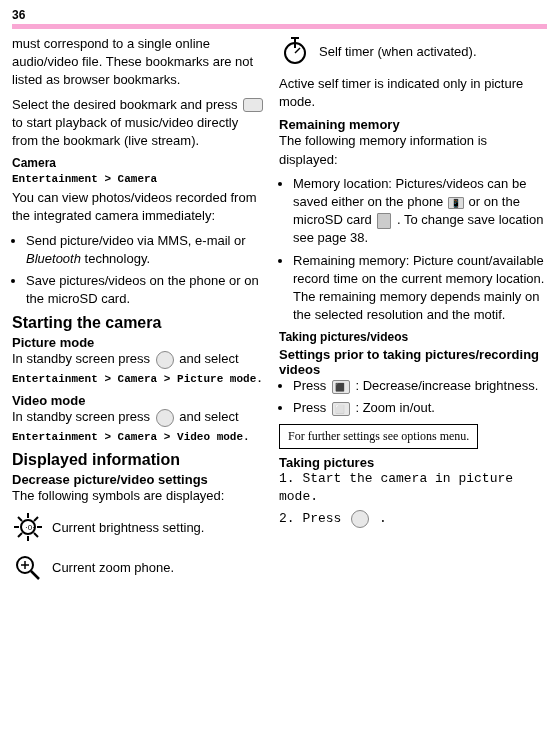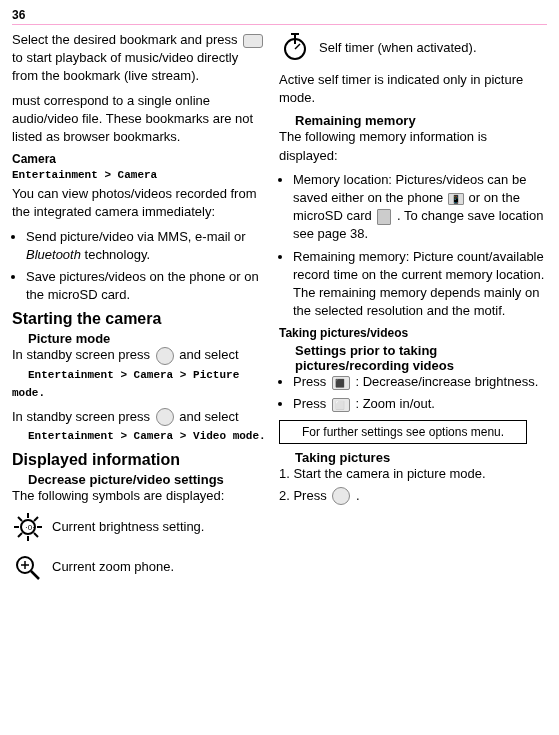--- a/index.html
+++ b/index.html
@@ -14,21 +14,21 @@
       background: #ffffff;
       font-family: Arial, Helvetica, sans-serif;
       font-size: 13px;
       color: #000000;
       padding: 8px 12px;
     }
 
     .page-number {
       font-size: 12px;
       font-weight: bold;
-      border-bottom: 1px solid #f9a8d4;
+      border-bottom: 5px solid #f9a8d4;
       padding-bottom: 2px;
       margin-bottom: 6px;
     }
 
     .two-col {
       display: flex;
       gap: 12px;
     }
 
     .col-left {
@@ -126,30 +126,32 @@
     .icon-selftimer {
       display: inline-block;
       width: 32px;
       height: 32px;
       margin-right: 8px;
       flex-shrink: 0;
     }
 
     .note-box {
       border: 1px solid #000;
-      padding: 4px 22px;
+      padding: 4px 8px;
       display: inline-block;
       font-size: 12px;
       margin-bottom: 6px;
+      font-family: Liberation Serif, serif;
     }
 
     .ordered-list {
       margin-left: 0;
       list-style: none;
       margin-bottom: 6px;
+      font-family: Liberation Mono, monospace;
     }
 
     .ordered-list li {
       line-height: 1.4;
       margin-bottom: 4px;
     }
 
     .btn-icon {
       display: inline-block;
       vertical-align: middle;
@@ -196,40 +198,39 @@
       margin: 0 2px;
       border-radius: 1px;
     }
 
     .italic {
       font-style: italic;
     }
 
     .bold {
       font-weight: bold;
-      margin-left: 16px;
     }
   </style>
 </head>
 <body>
 
 <div>
   <div class="page-number">36</div>
 
   <div class="two-col">
 
     <div class="col-left">
+      <p>must correspond to a single online audio/video file. These bookmarks are not listed as browser bookmarks.</p>
+
       <p>
         <span>Select the desired bookmark and press</span>
         <span class="camera-btn"></span>
         <span>to start playback of music/video directly from the bookmark (live stream).</span>
       </p>
 
-      <p>must correspond to a single online audio/video file. These bookmarks are not listed as browser bookmarks.</p>
-
       <div class="section-heading">Camera</div>
 
       <div class="nav-path">
         <span>Entertainment &gt; Camera</span>
       </div>
 
       <p>You can view photos/videos recorded from the integrated camera immediately:</p>
 
       <ul>
         <li>
@@ -239,20 +240,21 @@
       </ul>
 
       <div class="subsection-heading">Starting the camera</div>
 
       <div class="bold">Picture mode</div>
 
       <p>
         In standby screen press <span class="round-btn"></span> and select <span class="bold nav-path">Entertainment &gt; Camera &gt; Picture mode.</span>
       </p>
 
+      <div class="bold">Video mode</div>
 
       <p>
         In standby screen press <span class="round-btn"></span> and select <span class="bold nav-path">Entertainment &gt; Camera &gt; Video mode.</span>
       </p>
 
       <div class="subsection-heading">Displayed information</div>
 
       <div class="bold">Decrease picture/video settings</div>
 
       <p>The following symbols are displayed:</p>

